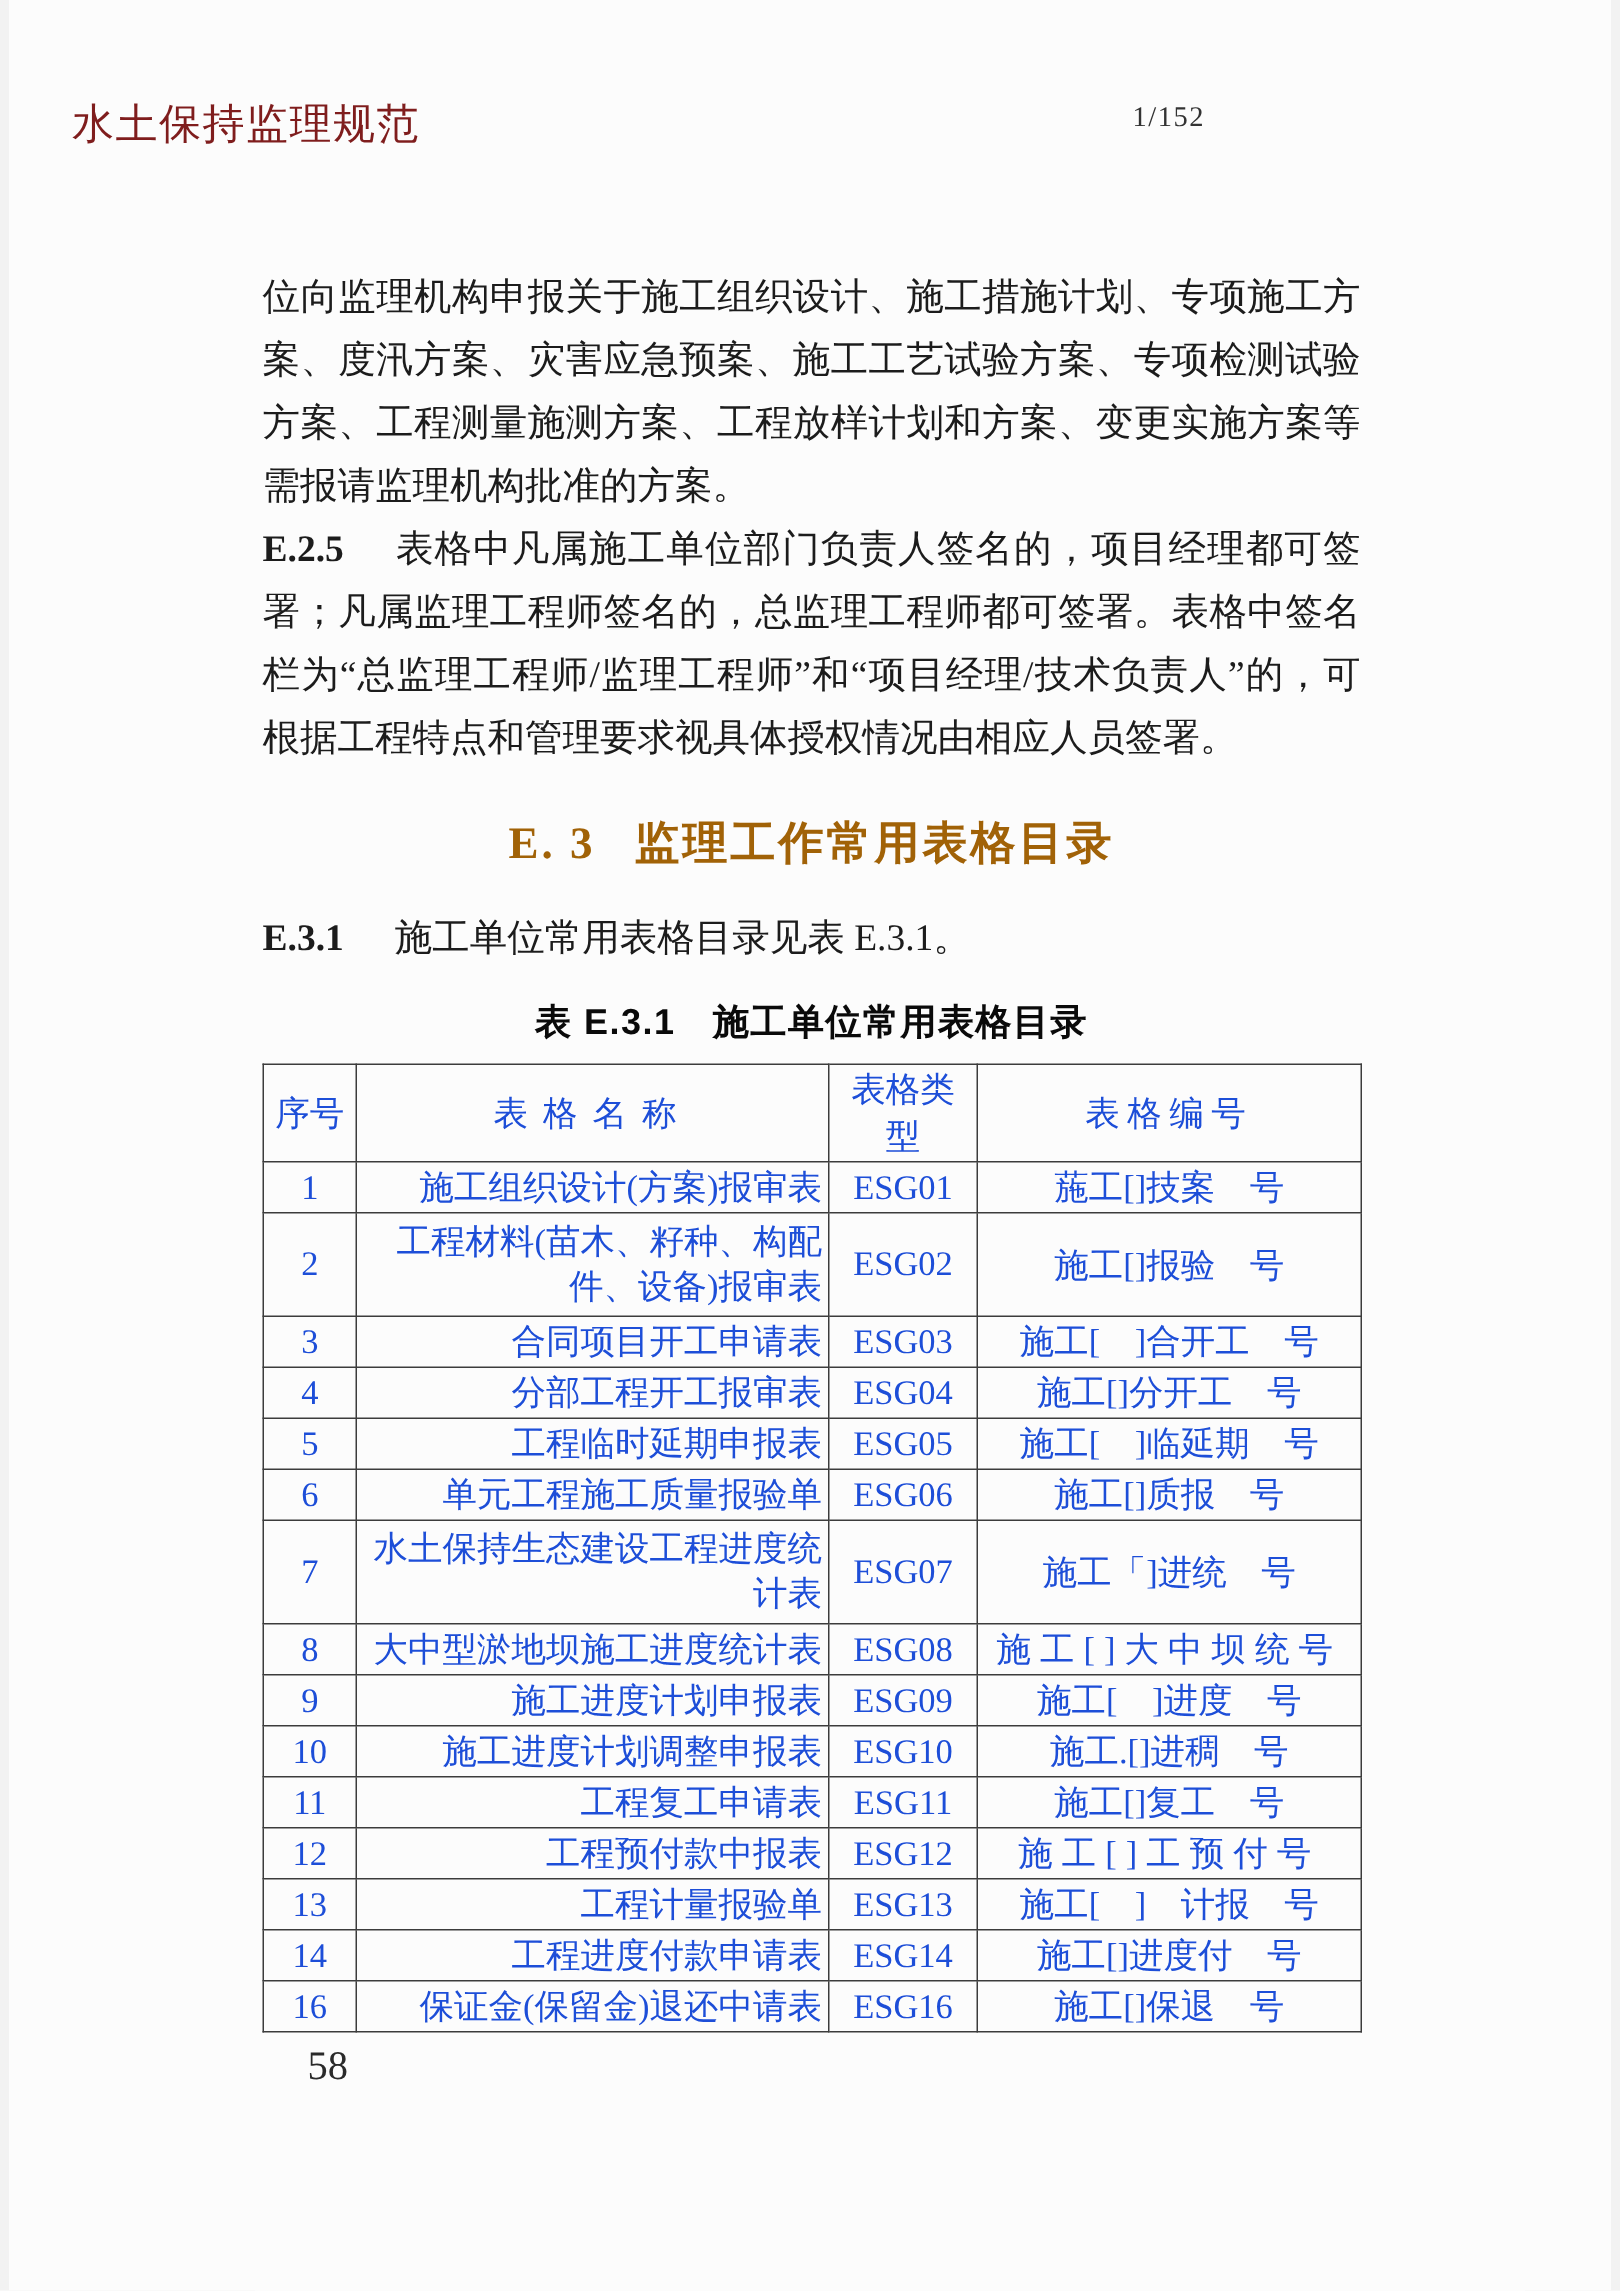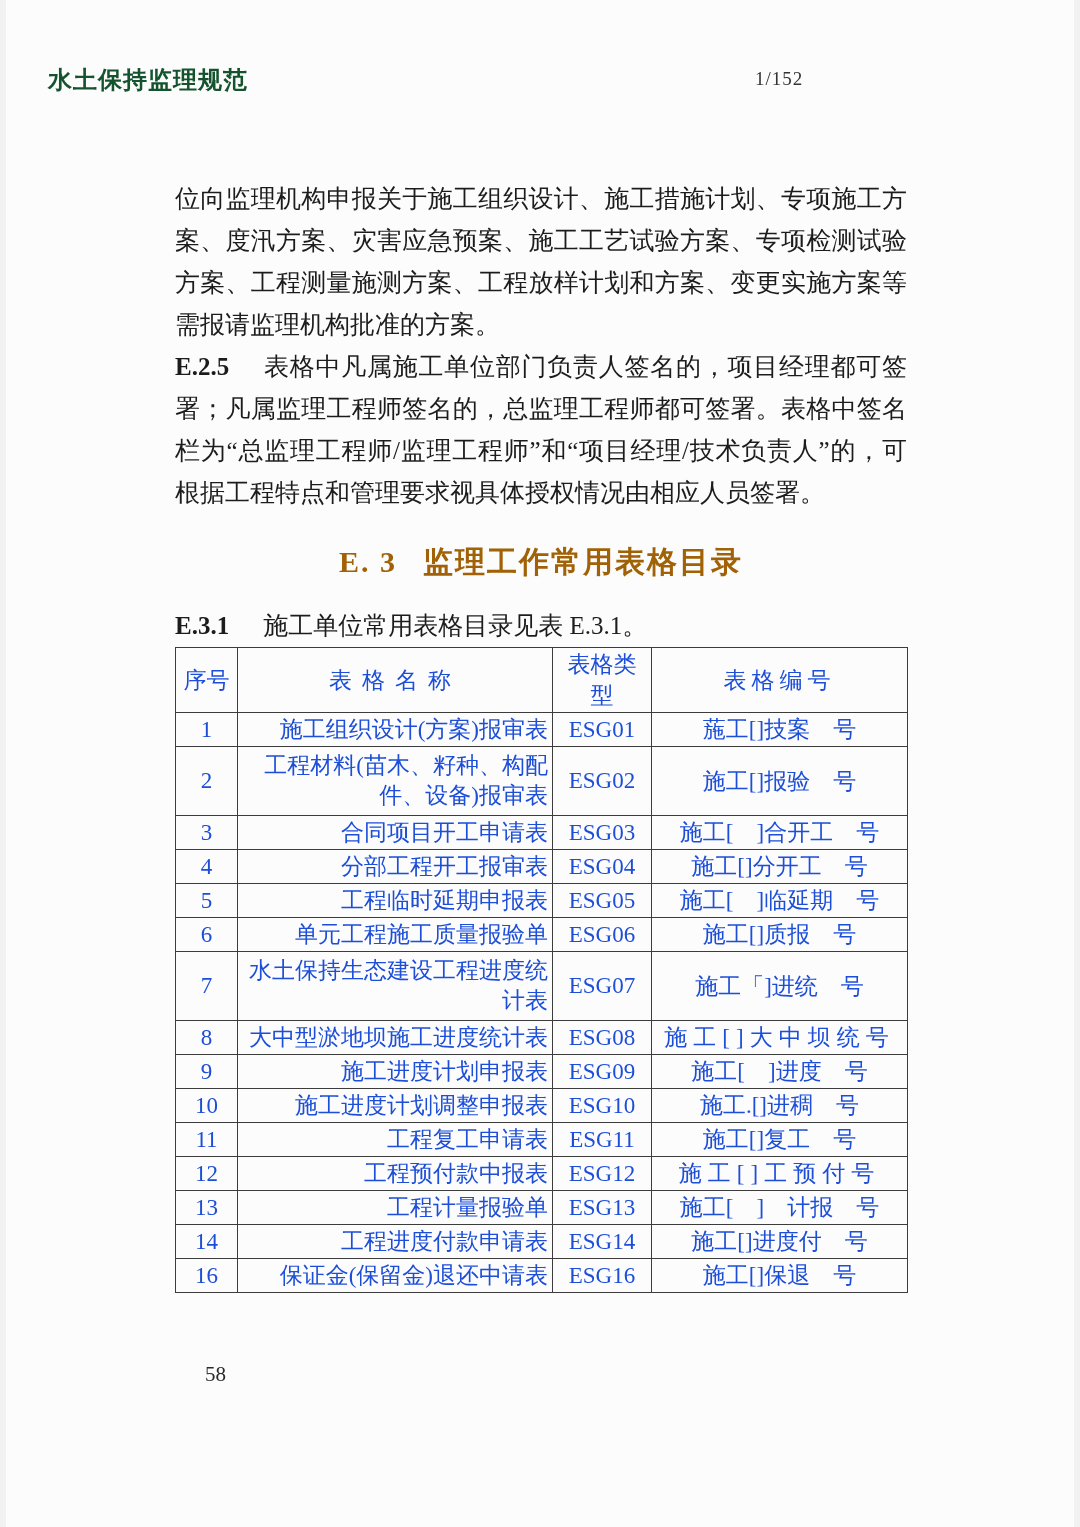--- a/index.html
+++ b/index.html
@@ -12,21 +12,21 @@
   }
   .page{
     position:absolute;left:6px;top:0;width:1068px;height:1527px;
     background:#fcfcfc;
   }
   
   .doc-header{position:absolute;top:64px;left:0;width:100%;height:40px;}
   .doc-title{
     position:absolute;left:42px;top:0;
     font-family:"Liberation Sans","DejaVu Sans",sans-serif;
-    font-weight:bold;font-size:24px;letter-spacing:1px;color:#14532d;
+    font-weight:normal;font-size:28px;letter-spacing:1px;color:#7f1d1d;
   }
   .page-indicator{
     position:absolute;left:749px;top:4px;
     font-size:19px;color:#333;letter-spacing:1px;
   }
   
   .content{position:absolute;left:169px;top:178px;width:732px;}
   p.body-text{
     margin:0;font-size:25px;line-height:42px;
     text-align:justify;text-justify:inter-ideograph;
@@ -71,21 +71,21 @@
   th.h-name{letter-spacing:10px;}
   th.h-code{letter-spacing:5px;}
   td.no,td.type,td.code,th{text-align:center;}
   td.name{text-align:right;padding-left:28px;line-height:30px;}
   tr.normal td{height:31px;}
   tr.tall td{height:66px;}
   td.code.spread{letter-spacing:6px;}
   
   .footer-pagenum{
     position:absolute;left:199px;top:1362px;
-    font-size:21px;color:#2a2a2a;
+    font-size:27px;color:#2a2a2a;
   }
 </style>
 </head>
 <body>
 
 <div class="page">
 
   <div class="doc-header">
     <span class="doc-title">水土保持监理规范</span>
     <span class="page-indicator">1/152</span>
@@ -95,20 +95,21 @@
 
     <p class="body-text"><span>位向监理机构申报关于施工组织设计、施工措施计划、专项施工方案、度汛方案、灾害应急预案、施工工艺试验方案、专项检测试验方案、工程测量施测方案、工程放样计划和方案、变更实施方案等需报请监理机构批准的方案。</span></p>
 
     <p class="body-text"><b class="plabel">E.2.5</b><span>表格中凡属施工单位部门负责人签名的，项目经理都可签署；凡属监理工程师签名的，总监理工程师都可签署。表格中签名栏为“总监理工程师/监理工程师”和“项目经理/技术负责人”的，可根据工程特点和管理要求视具体授权情况由相应人员签署。</span></p>
 
 
     <h2 class="section-heading"><span class="sec-num">E. 3</span><span class="sec-title">监理工作常用表格目录</span></h2>
 
     <p class="body-text subsection"><b class="plabel">E.3.1</b><span>施工单位常用表格目录见表 E.3.1。</span></p>
 
+    <div class="table-caption">表 E.3.1　施工单位常用表格目录</div>
 
     <table class="forms">
       <colgroup>
         <col class="c-no">
           <col class="c-name">
           <col class="c-type">
           <col class="c-code">
       </colgroup>
       <thead>
         <tr>

